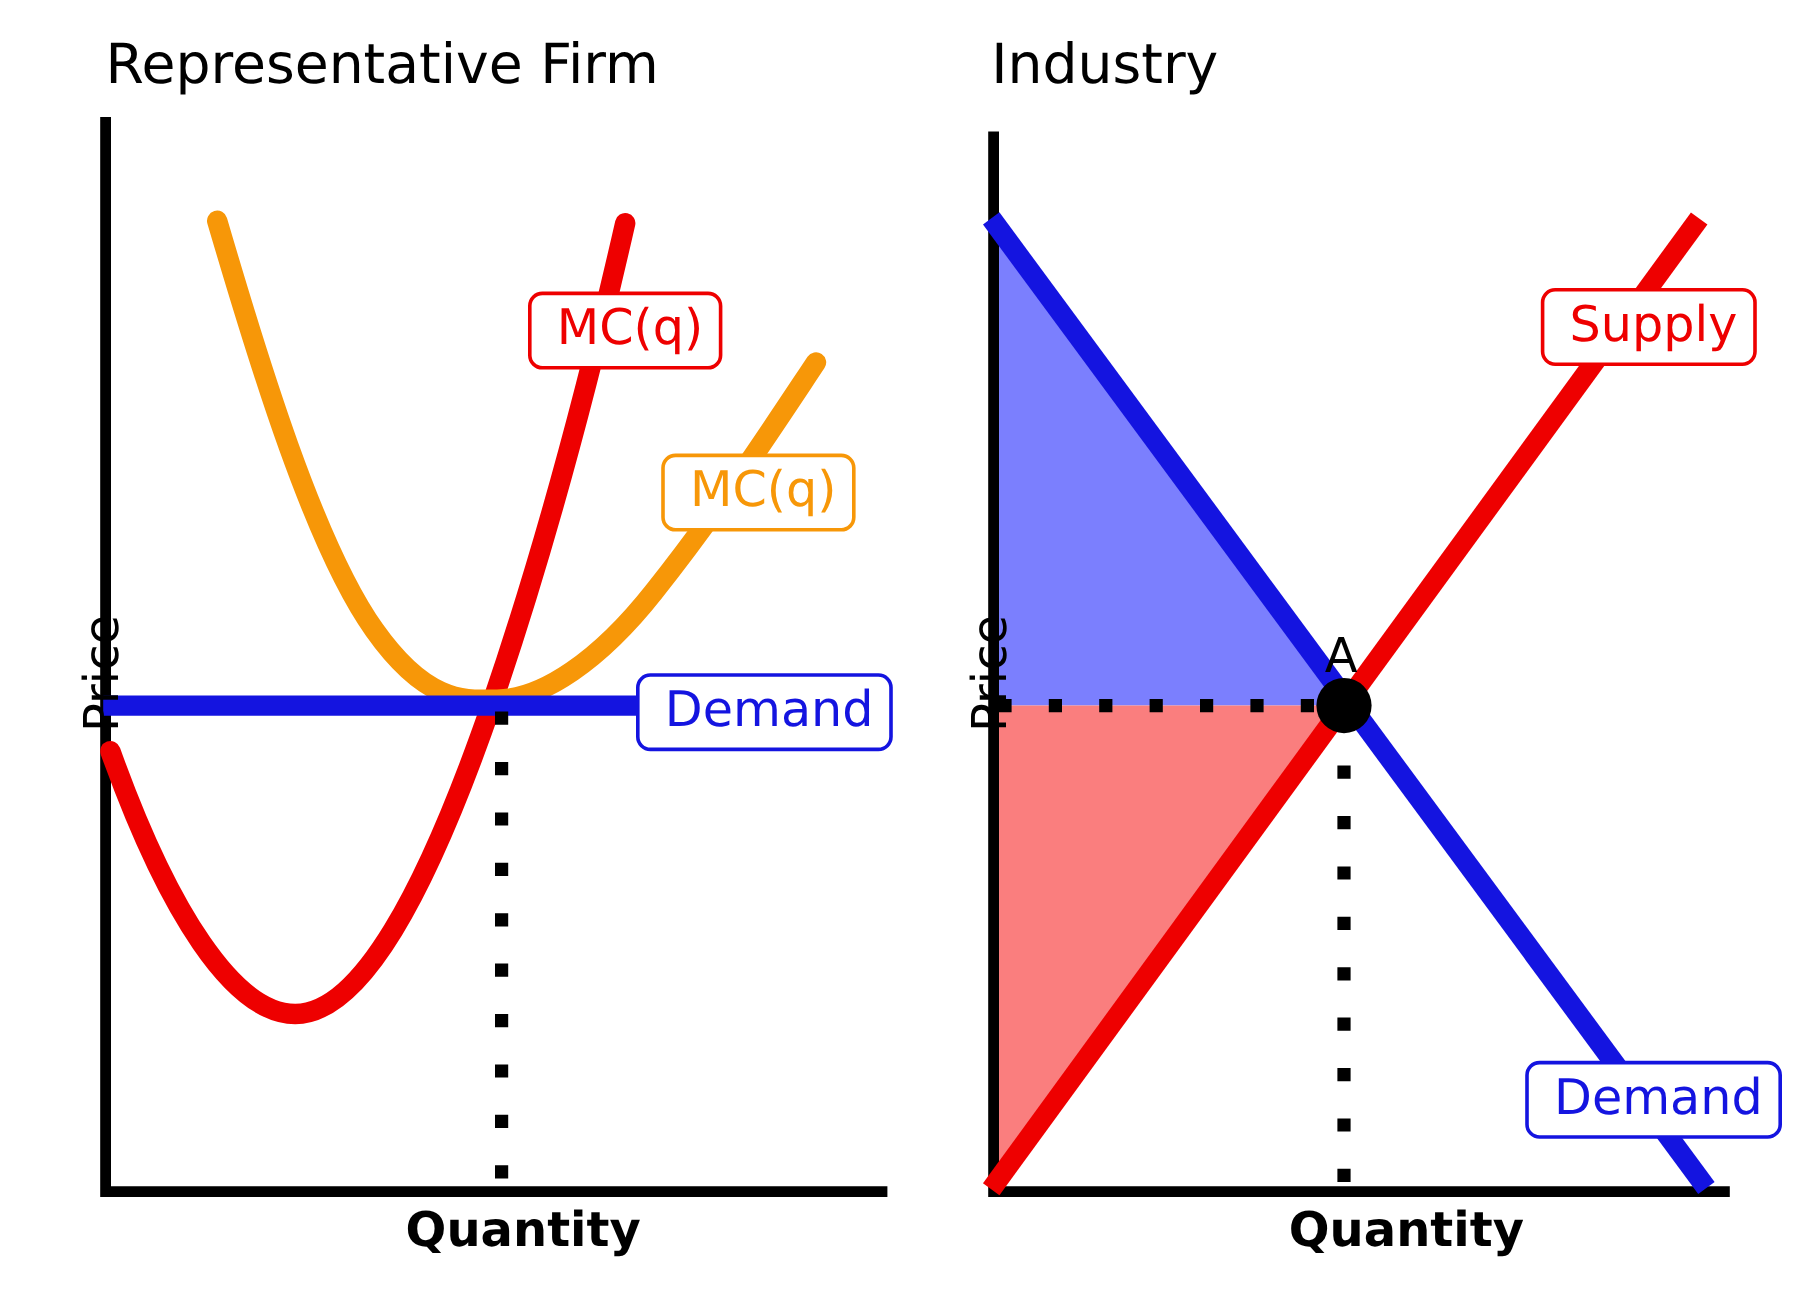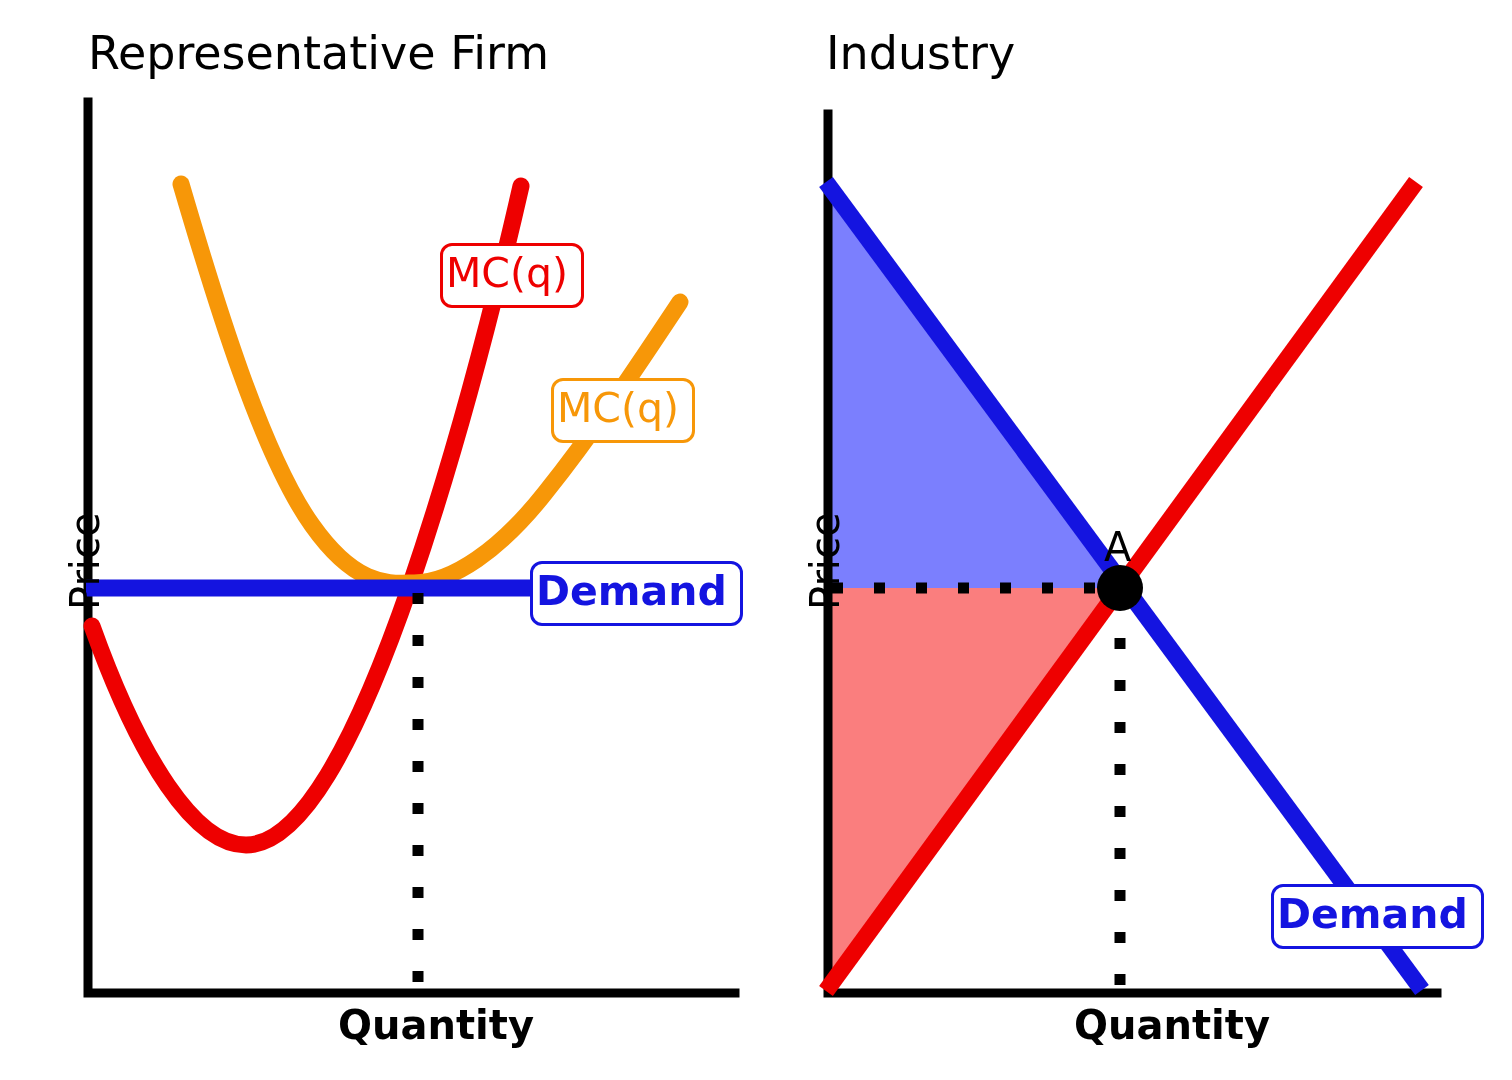--- a/index.html
+++ b/index.html
@@ -53,26 +53,26 @@
   #ylab-left  { left: 62px;  top: 610px; }
   #ylab-right { left: 802px; top: 610px; }
 
   .curve-tag {
     position: absolute;
     border: 3px solid #000;
     border-radius: 12px;
     background: #ffffff;
     font-size: 41px;
     line-height: 1.0;
-    padding: 7px 13px 11px 3px;
+    padding: 7px 13px 11px 21px;
     white-space: nowrap;
   }
   .tag-red    { border-color: #ee0000; color: #ee0000; }
   .tag-orange { border-color: #f79708; color: #f79708; }
-  .tag-blue   { border-color: #1414e0; color: #1414e0; font-weight: bold; }
+  .tag-blue   { border-color: #1414e0; color: #1414e0; }
 
   #tag-mc-red      { left: 440px;  top: 243px; }
   #tag-mc-orange   { left: 551px;  top: 378px; }
   #tag-demand-left { left: 530px;  top: 561px; }
   #tag-supply      { left: 1284px; top: 240px; }
   #tag-demand-right{ left: 1271px; top: 884px; }
 
   .point-tag {
     position: absolute;
     font-size: 40px;
@@ -128,17 +128,18 @@
 
   <div class="axis-label-x" id="xlab-left">Quantity</div>
   <div class="axis-label-y" id="ylab-left">Price</div>
 
   <div class="axis-label-x" id="xlab-right">Quantity</div>
   <div class="axis-label-y" id="ylab-right">Price</div>
 
   <div class="curve-tag tag-red" id="tag-mc-red">MC(q)</div>
   <div class="curve-tag tag-orange" id="tag-mc-orange">MC(q)</div>
   <div class="curve-tag tag-blue" id="tag-demand-left">Demand</div>
+  <div class="curve-tag tag-red" id="tag-supply">Supply</div>
   <div class="curve-tag tag-blue" id="tag-demand-right">Demand</div>
 
   <div class="point-tag" id="tag-point-a">A</div>
 
 </div>
 
 </body></html>

